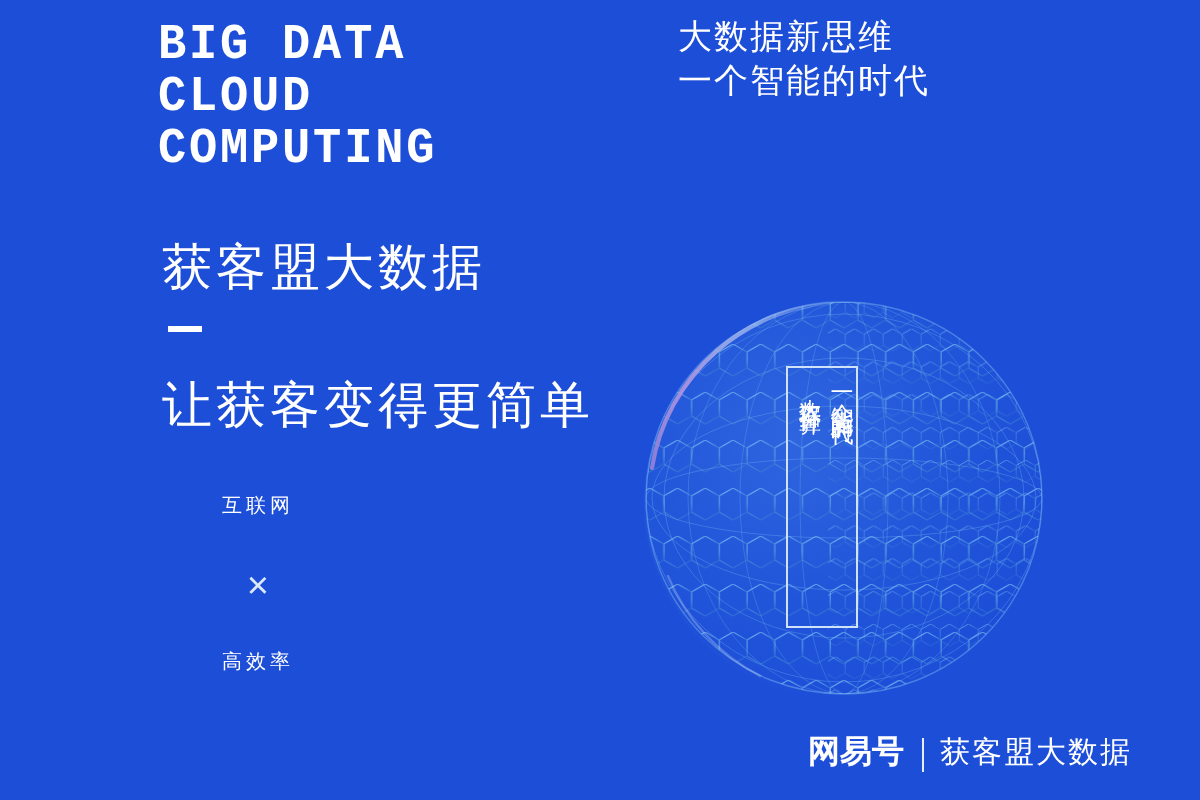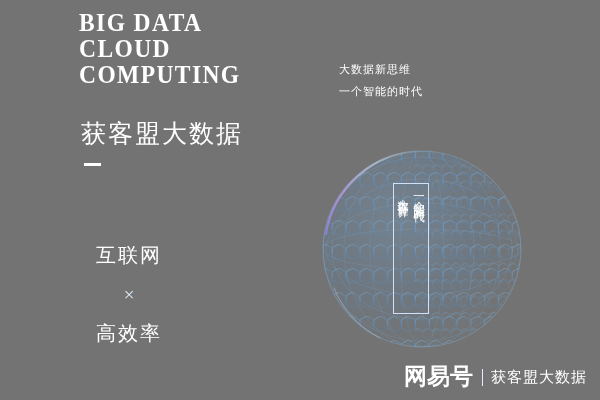--- a/index.html
+++ b/index.html
@@ -5,22 +5,22 @@
   html, body {
     margin: 0;
     padding: 0;
     background: #0a2a52;
   }
   #poster {
     position: relative;
     width: 600px;
     height: 400px;
     overflow: hidden;
-    background: #737373;
-    font-family: Liberation Serif, serif;
+    background: #1d4ed8;
+    font-family: Liberation Mono, monospace;
     -webkit-font-smoothing: antialiased;
   }
 
   
   #sphere-wrap {
     position: absolute;
     left: 318px;
     top: 148px;
     width: 210px;
     height: 206px;
@@ -59,25 +59,24 @@
     white-space: nowrap;
   }
   #eng-headline .ln { display: block; }
 
   
   #tagline-list {
     position: absolute;
     left: 339px;
     top: 10px;
     color: #ffffff;
-    font-size: 11px;
+    font-size: 17px;
     line-height: 22px;
     letter-spacing: 1px;
     white-space: nowrap;
-    margin-top: 48px;
   }
   #tagline-list .ln { display: block; }
 
   
   #cn-title {
     position: absolute;
     left: 81px;
     top: 117px;
     color: #ffffff;
     font-size: 25px;
@@ -105,21 +104,21 @@
   
   #formula {
     position: absolute;
     left: 86px;
     top: 246px;
     width: 86px;
     text-align: center;
     color: #ffffff;
   }
   #formula .term {
-    font-size: 20px;
+    font-size: 10px;
     letter-spacing: 2px;
     line-height: 18px;
     white-space: nowrap;
   }
   #formula .op {
     font-size: 19px;
     line-height: 19px;
     margin: 21px 0 20px 0;
     color: #dce9f8;
     font-weight: 300;
@@ -160,21 +159,21 @@
   #footer-brand {
     position: absolute;
     left: 404px;
     top: 364px;
     display: flex;
     align-items: center;
     height: 26px;
   }
   #footer-brand .logo {
     color: #ffffff;
-    font-size: 23px;
+    font-size: 16px;
     font-weight: 700;
     letter-spacing: 0px;
     line-height: 22px;
     white-space: nowrap;
   }
   #footer-brand .divider {
     width: 1px;
     height: 17px;
     background: #e4eefb;
     margin: 0 8px 0 9px;
@@ -262,20 +261,21 @@
     <span class="ln">COMPUTING</span>
   </div>
 
   <div id="tagline-list">
     <span class="ln">大数据新思维</span>
     <span class="ln">一个智能的时代</span>
   </div>
 
   <div id="cn-title">获客盟大数据</div>
   <div id="cn-dash"></div>
+  <div id="cn-subtitle">让获客变得更简单</div>
 
   <div id="formula">
     <div class="term">互联网</div>
     <div class="op">×</div>
     <div class="term">高效率</div>
   </div>
 
   <div id="vbox">
     <div class="cols">
       <div class="vcol primary">一个智能的时代</div>

